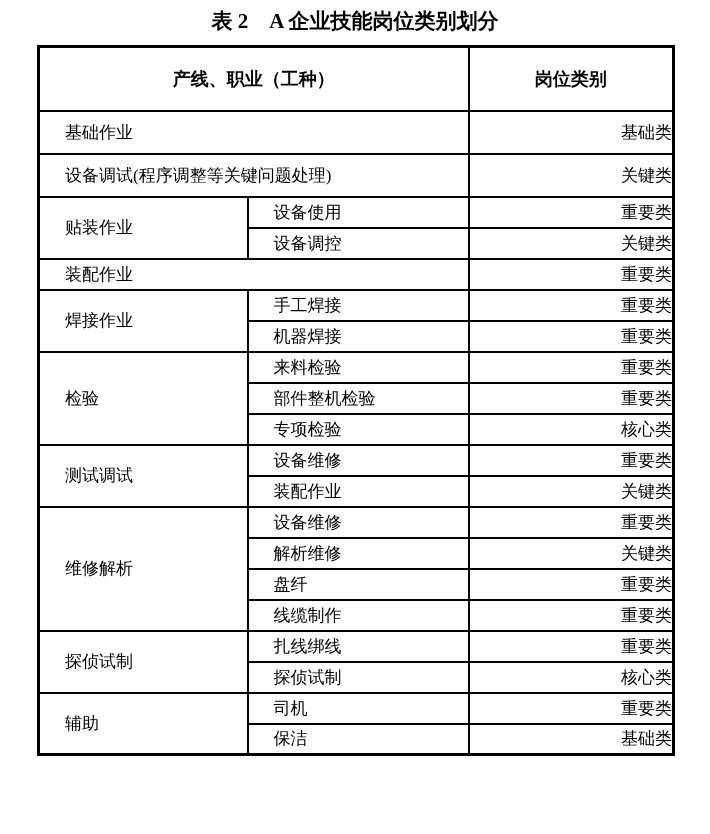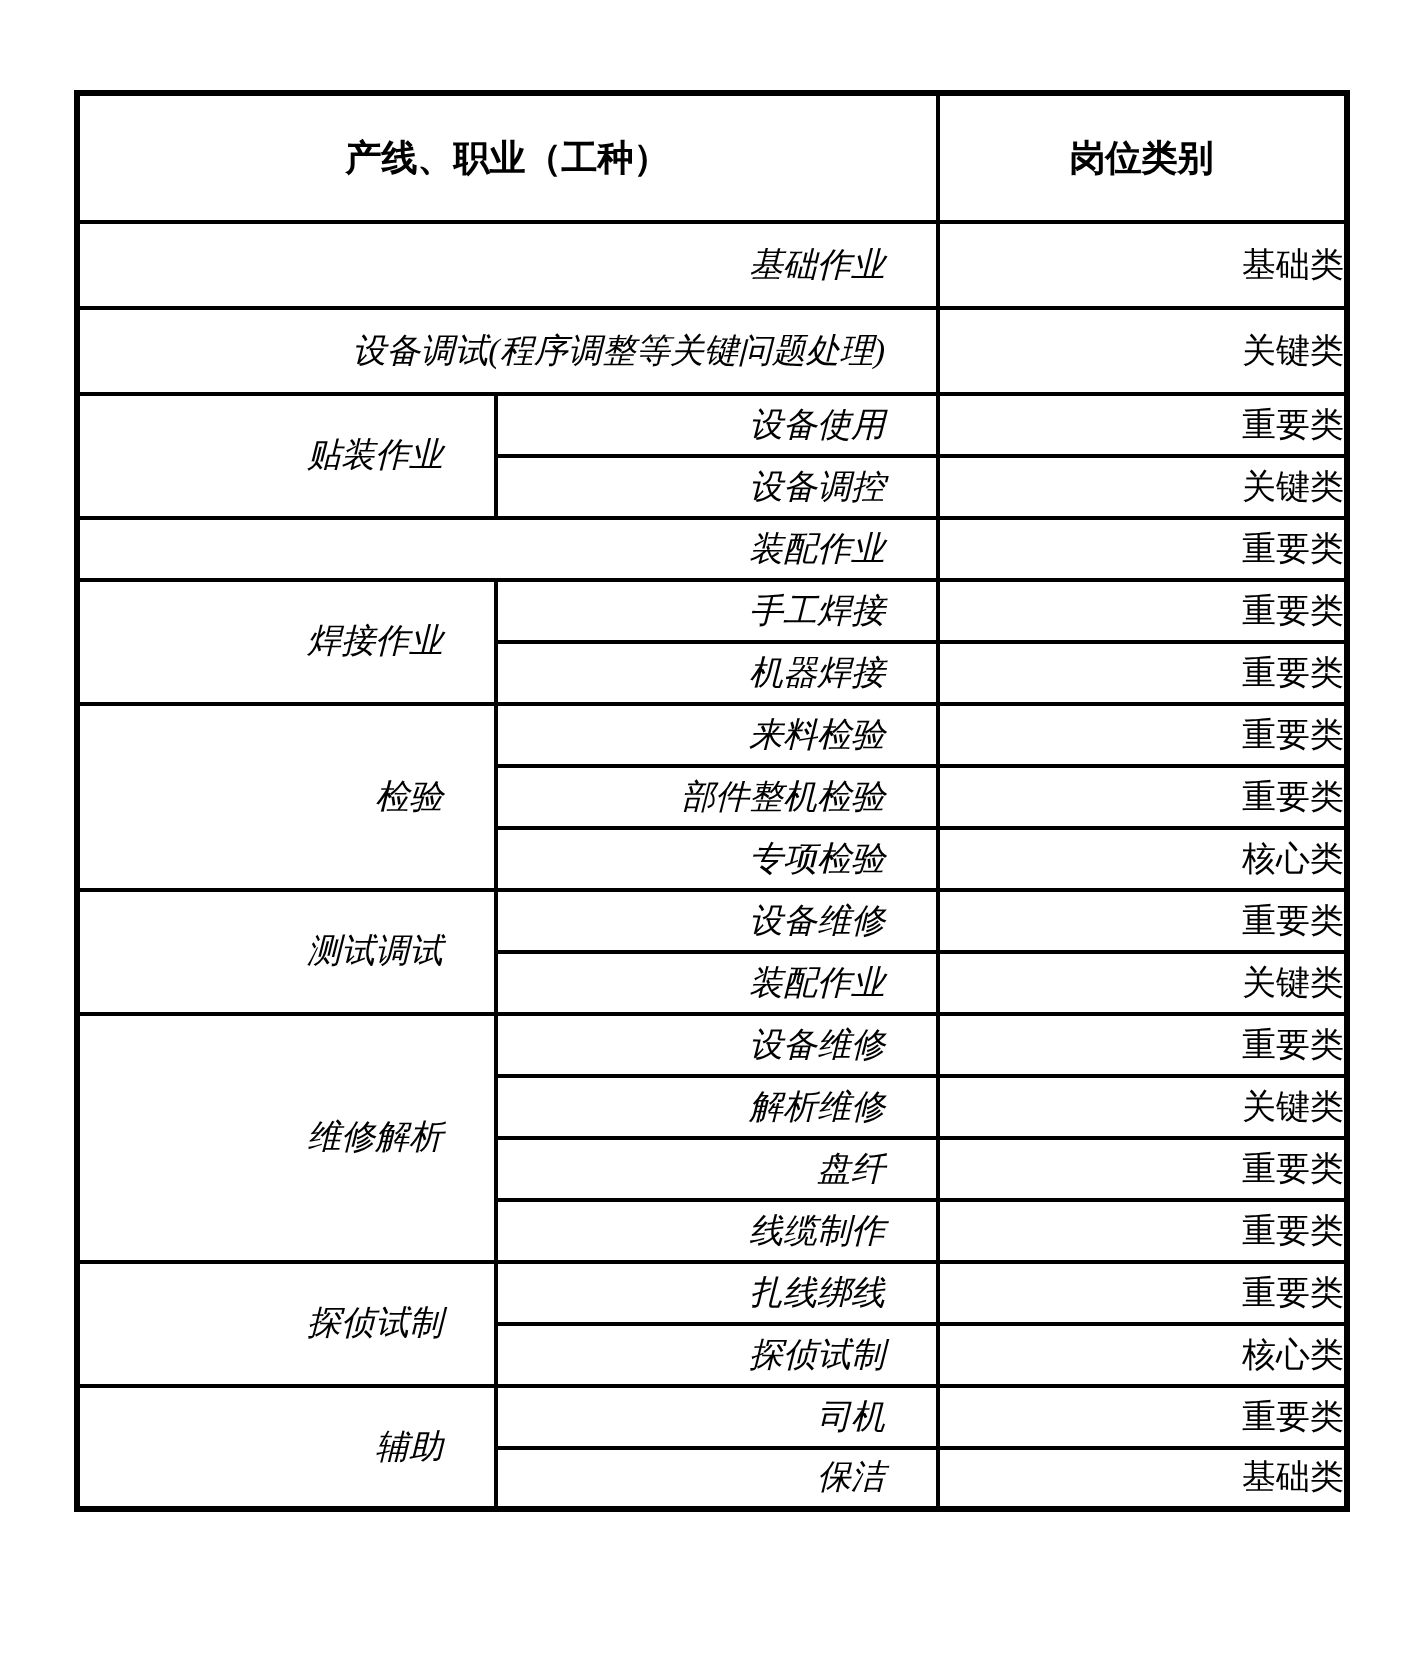--- a/index.html
+++ b/index.html
@@ -49,27 +49,28 @@
   }
   table.cat-table thead tr { height: 64px; }
   table.cat-table thead th {
     font-weight: bold;
     font-size: 18px;
     text-align: center;
   }
   table.cat-table tbody tr { height: 31px; }
   table.cat-table tbody tr:nth-child(1),
   table.cat-table tbody tr:nth-child(2) { height: 43px; }
-  table.cat-table td.lbl { text-align: right; font-style: italic; }
+  table.cat-table td.lbl { text-align: left; }
   table.cat-table td.cat { text-align: right; padding: 0; }
 </style>
 </head>
 <body>
 
 <div class="page">
+  <div class="caption">表 2　A 企业技能岗位类别划分</div>
 
   <table class="cat-table">
     <colgroup>
       <col class="c1">
       <col class="c2">
       <col class="c3">
     </colgroup>
     <thead>
         <tr>
           <th colspan="2">产线、职业（工种）</th>

